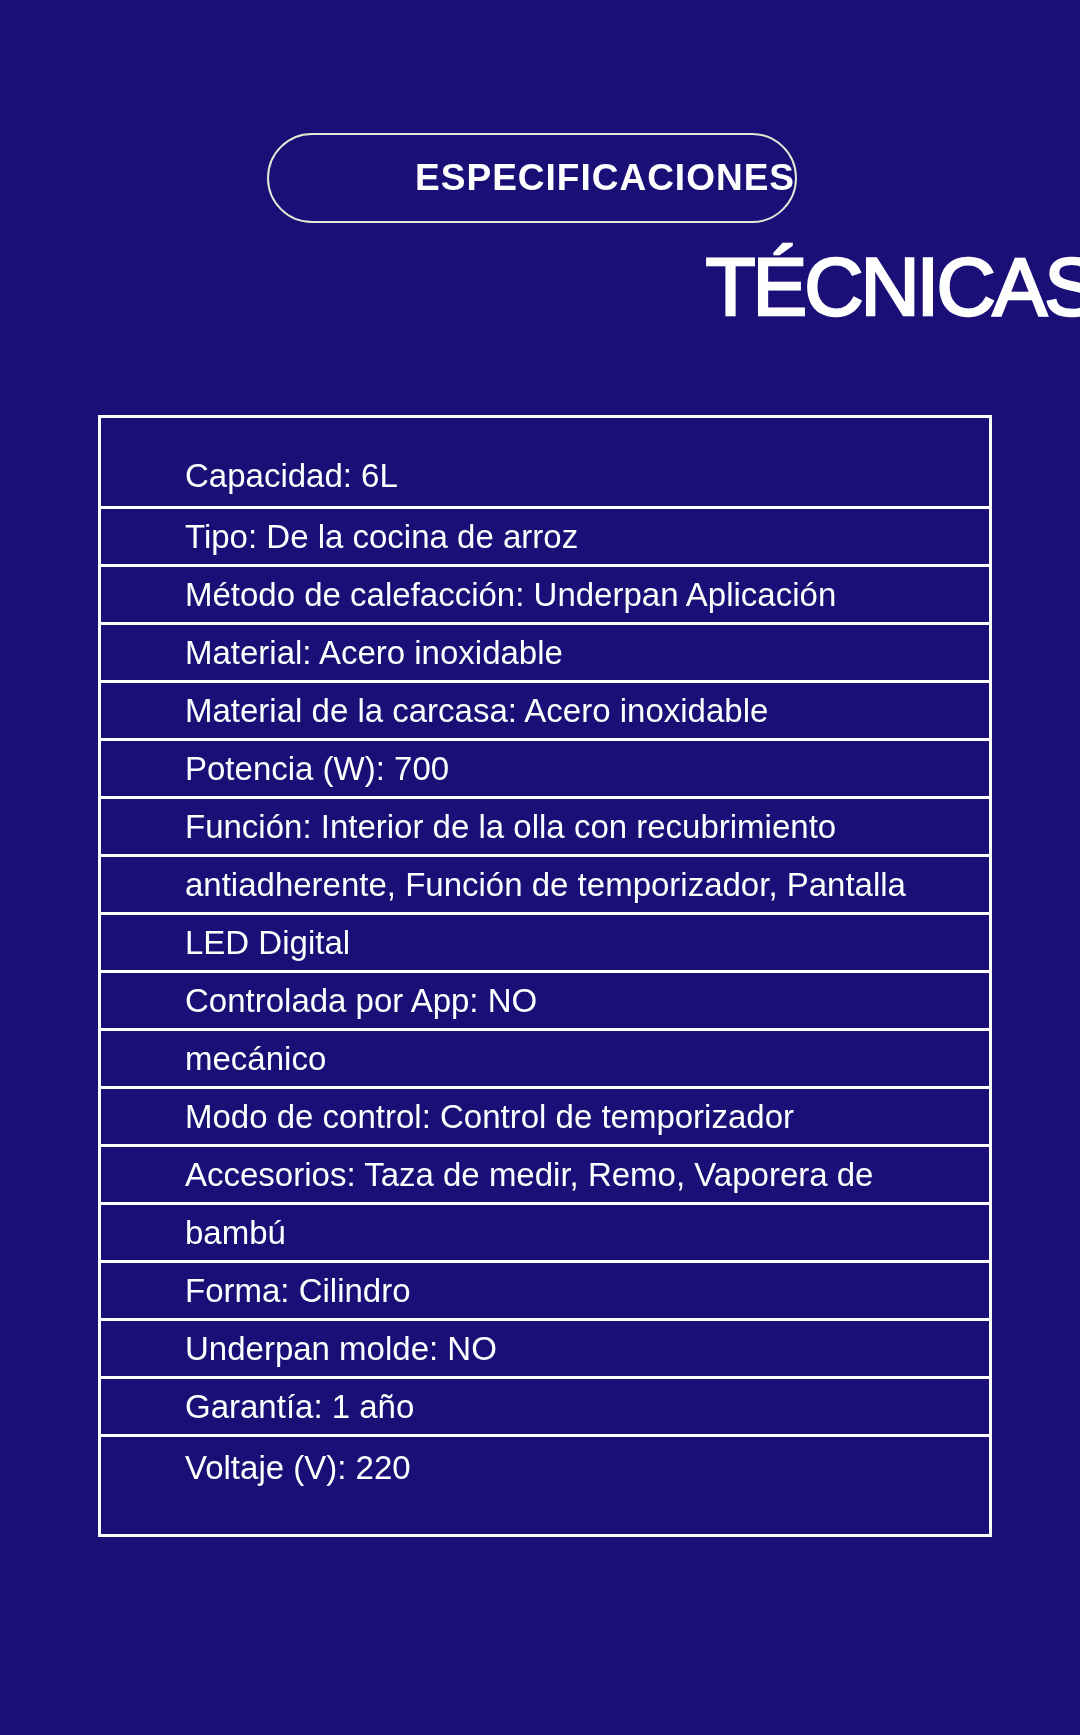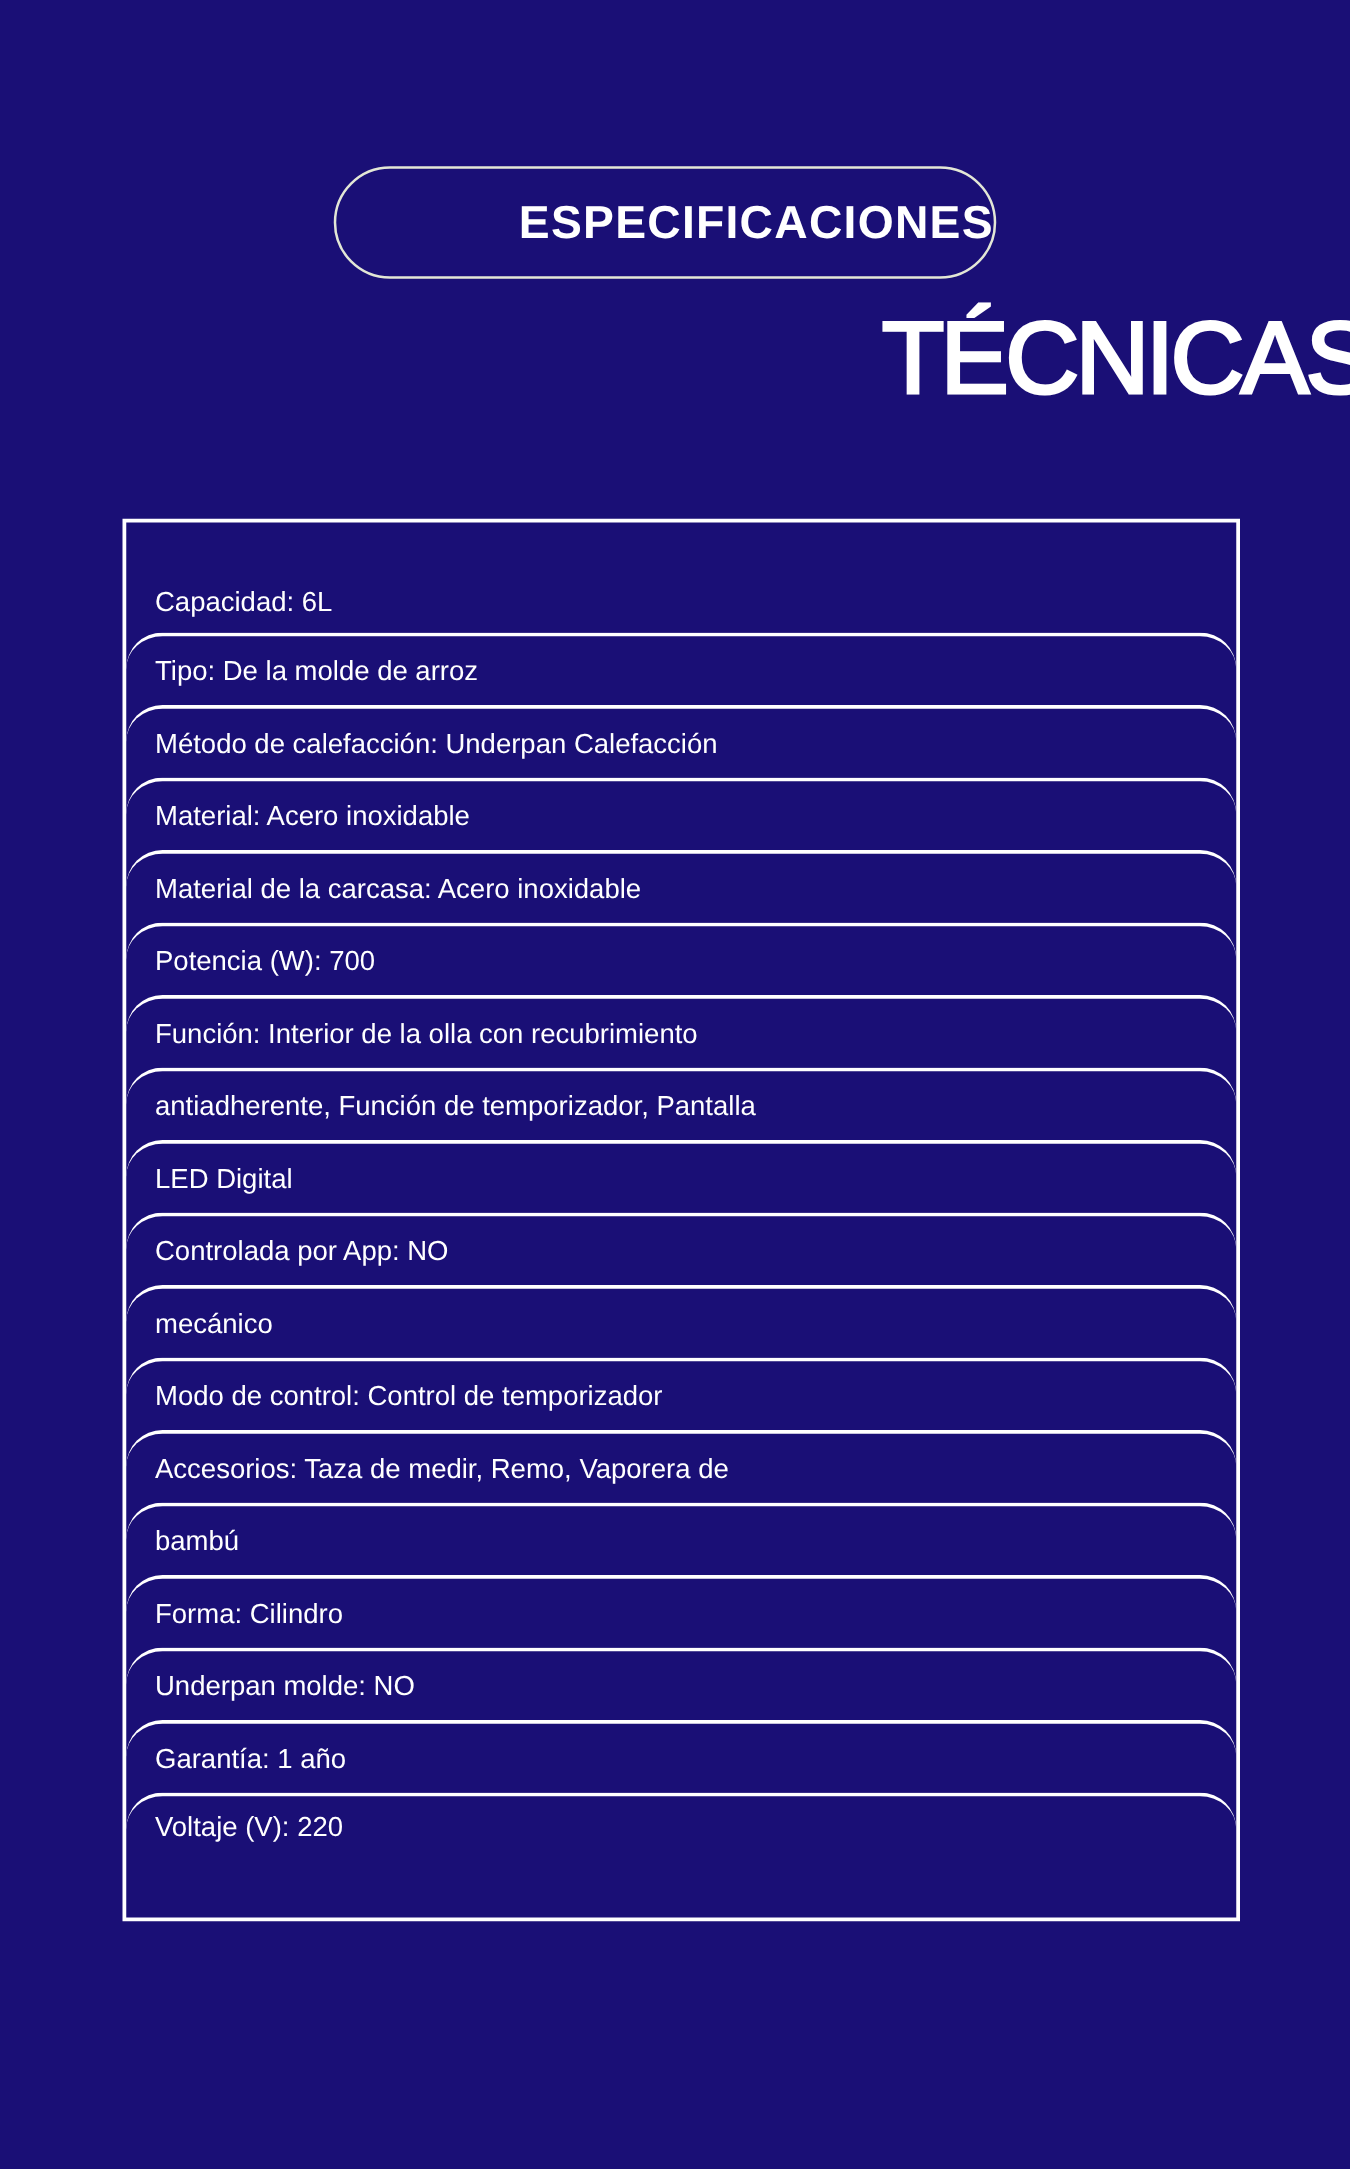--- a/index.html
+++ b/index.html
@@ -55,26 +55,25 @@
     width: 894px;
     box-sizing: border-box;
     border: 3px solid var(--tableBorder, #ffffff);
   }
   .spec-row {
     box-sizing: border-box;
     border-top: 3px solid var(--tableBorder, #ffffff);
     height: 58px;
     display: flex;
     align-items: center;
-    padding-left: 23px;
+    padding-left: 84px;
     padding-right: 10px;
     color: var(--text, #ffffff);
-    font-size: 22px;
+    font-size: 33px;
     white-space: nowrap;
-    border-radius: 29px;
   }
   .spec-row.first {
     border-top: none;
     height: 88px;
     align-items: flex-end;
     padding-bottom: 11px;
   }
   .spec-row.last {
     height: 100px;
     align-items: flex-start;
@@ -87,22 +86,22 @@
 <div class="page">
 
   <div class="badge">
     <span class="badge-label">ESPECIFICACIONES</span>
   </div>
 
   <h1 class="title">TÉCNICAS</h1>
 
   <div class="spec-table">
     <div class="spec-row first">Capacidad: 6L</div>
-    <div class="spec-row">Tipo: De la molde de arroz</div>
-    <div class="spec-row">Método de calefacción: Underpan Calefacción</div>
+    <div class="spec-row">Tipo: De la cocina de arroz</div>
+    <div class="spec-row">Método de calefacción: Underpan Aplicación</div>
     <div class="spec-row">Material: Acero inoxidable</div>
     <div class="spec-row">Material de la carcasa: Acero inoxidable</div>
     <div class="spec-row">Potencia (W): 700</div>
     <div class="spec-row">Función: Interior de la olla con recubrimiento</div>
     <div class="spec-row">antiadherente, Función de temporizador, Pantalla</div>
     <div class="spec-row">LED Digital</div>
     <div class="spec-row">Controlada por App: NO</div>
     <div class="spec-row">mecánico</div>
     <div class="spec-row">Modo de control: Control de temporizador</div>
     <div class="spec-row">Accesorios: Taza de medir, Remo, Vaporera de</div>

